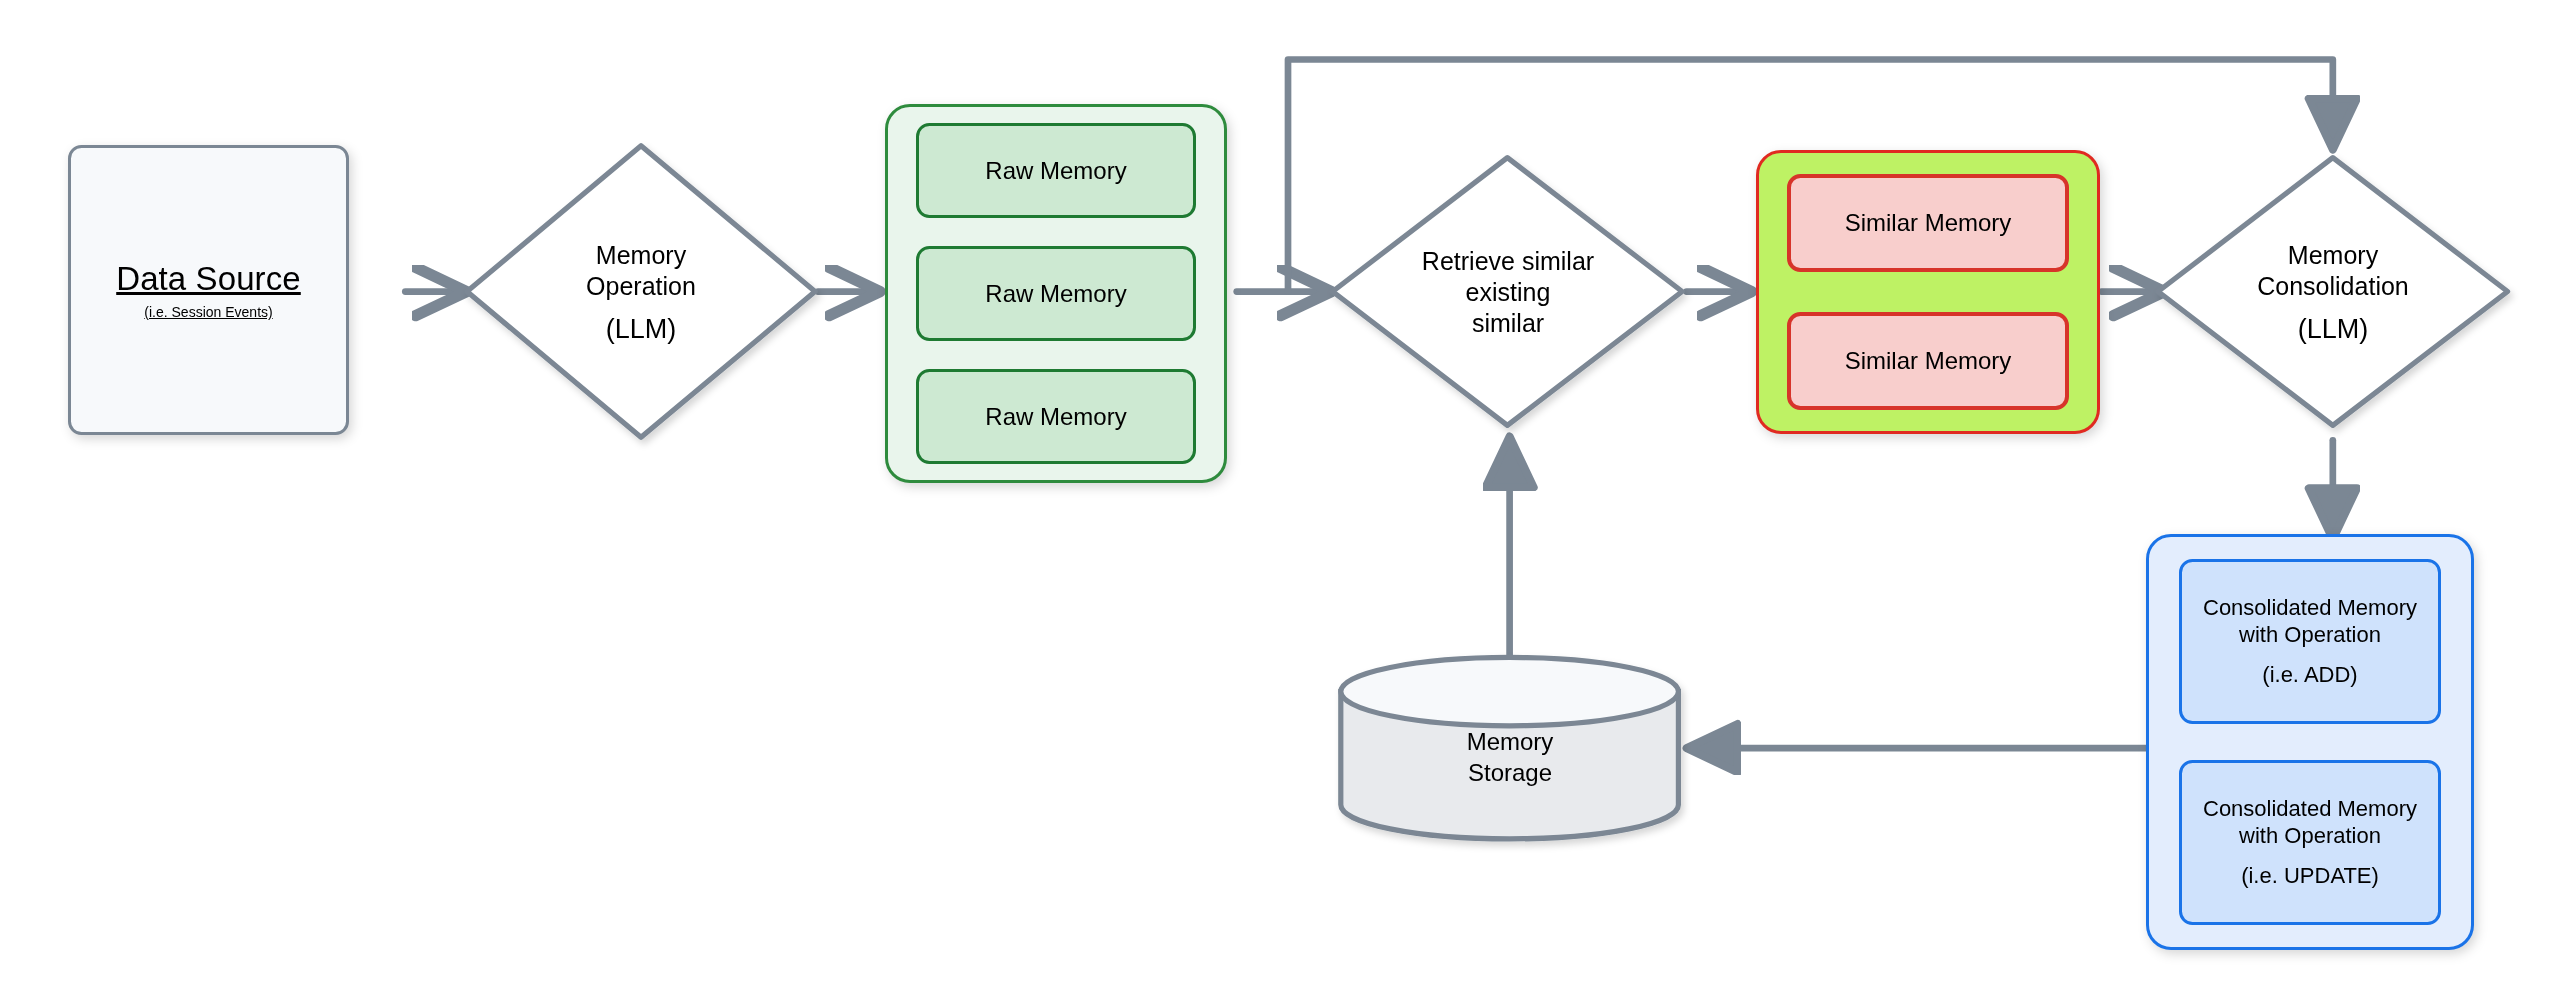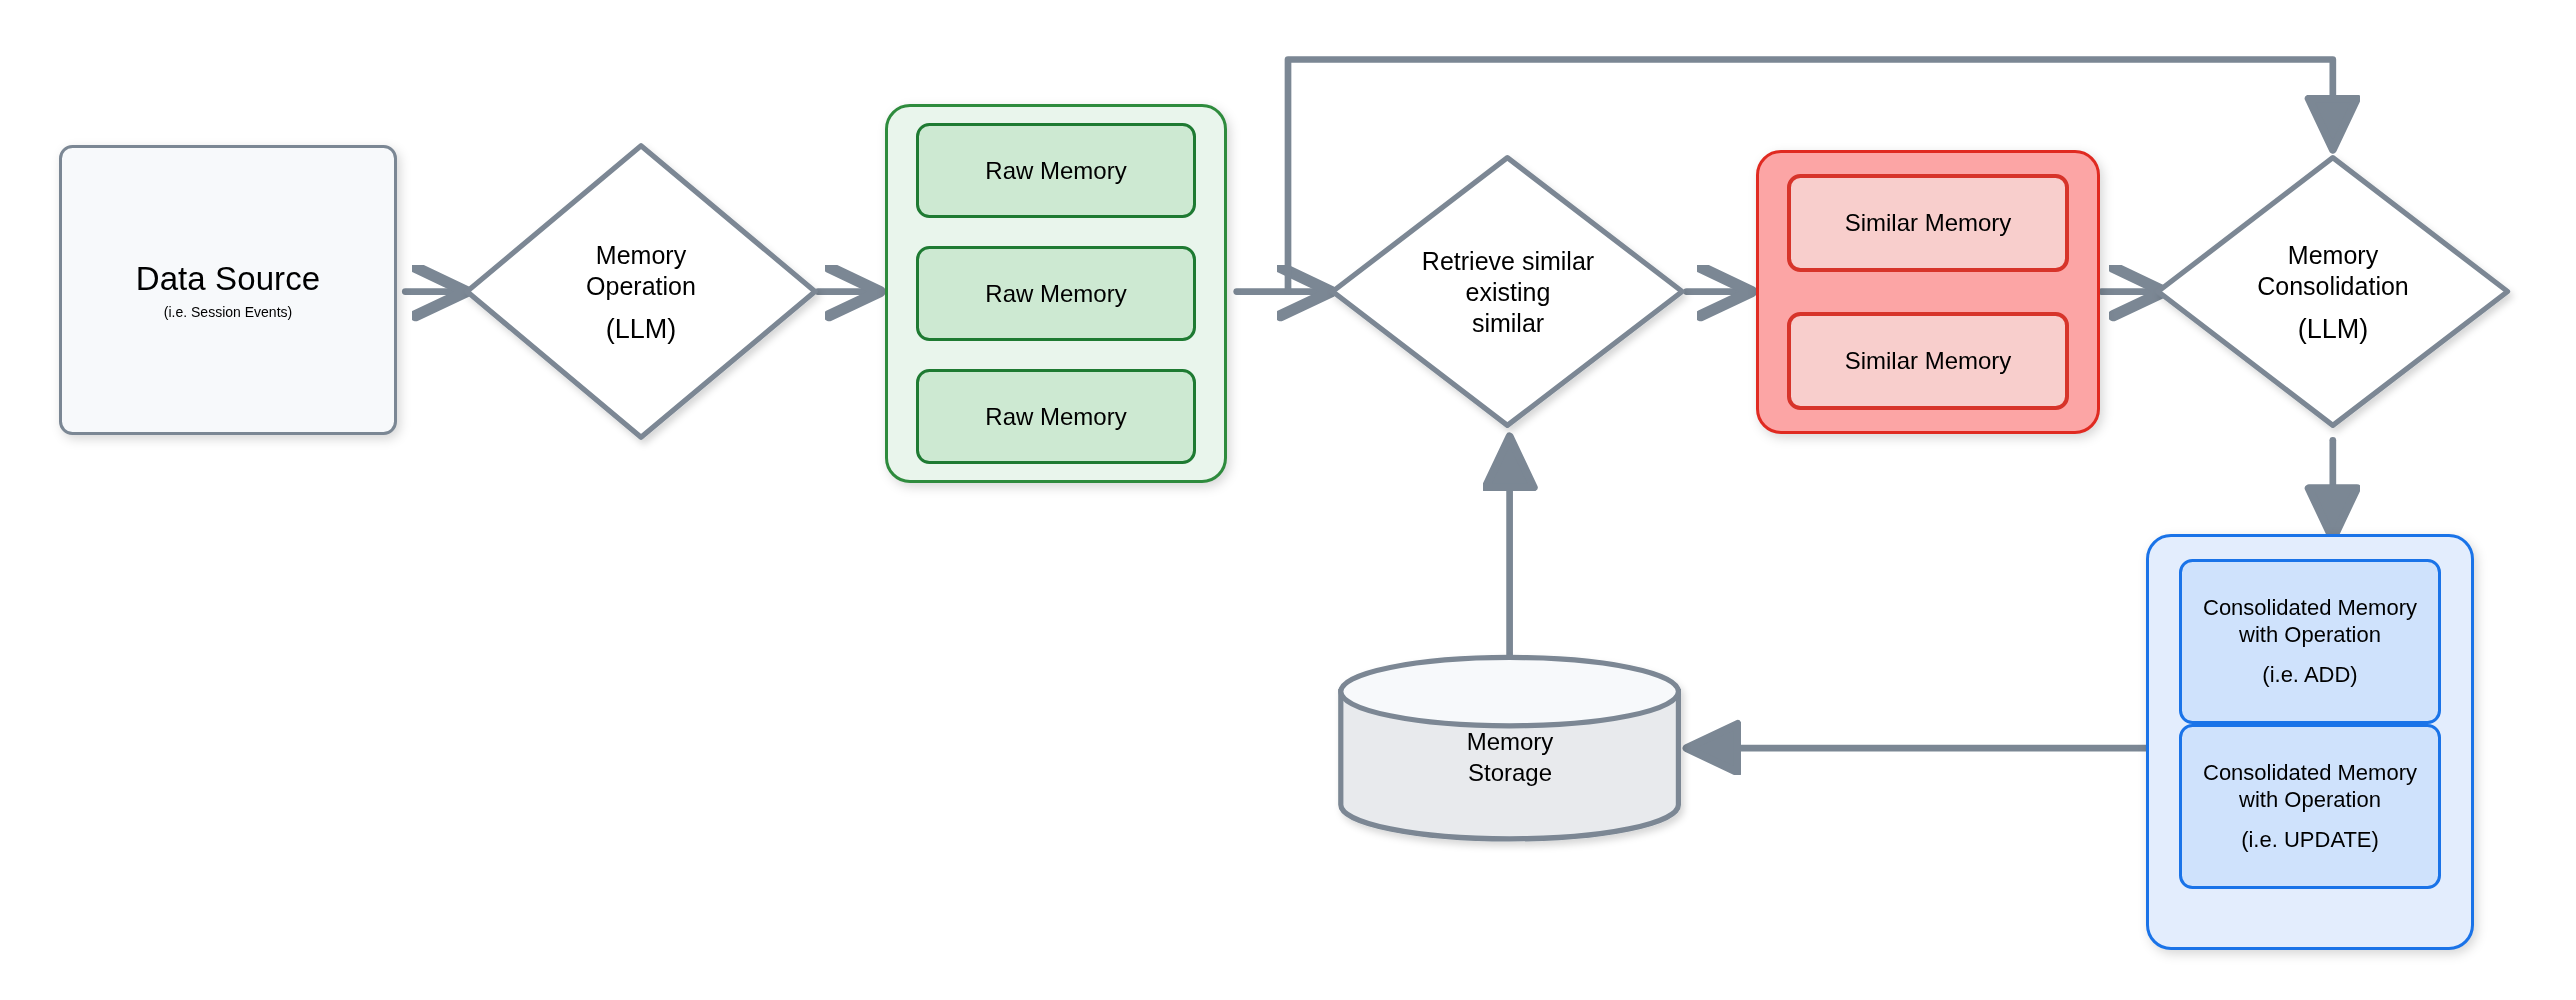--- a/index.html
+++ b/index.html
@@ -16,21 +16,21 @@
 
   .rect-node{border-radius:13.4px;}
   .data-source{background:#f7f9fb;border:3.7px solid #7b8794;}
   .ds-title{font-size:33px;letter-spacing:0.1px;}
   .ds-sub{font-size:14px;margin-top:6px;}
 
   
   .group{position:absolute;box-sizing:border-box;border-radius:25px;
          display:flex;flex-direction:column;align-items:center;}
   .group-green{background:#e9f5ec;border:3px solid #2e8b3d;}
-  .group-red{background:#fca5a5;border:3px solid #e02a21;}
+  .group-red{background:#bef264;border:3px solid #e02a21;}
   .group-blue{background:#e3edfd;border:3px solid #1a73e8;}
 
   .chip{box-sizing:border-box;display:flex;flex-direction:column;
         align-items:center;justify-content:center;text-align:center;
         border-radius:13.4px;color:#000;}
   .chip-green{background:#cde9d2;border:3.7px solid #1e7a32;}
   .chip-red{background:#f8cecc;border:4.5px solid #d7342a;}
   .chip-blue{background:#cfe2fc;border:3.7px solid #1a73e8;}
 
   .chip-label{font-size:24px;line-height:1.22;}
@@ -96,21 +96,21 @@
       <path d="M 2027 212 L 2262 392 L 2027 572 L 1792 392 Z" fill="#ffffff" stroke="#7b8794" stroke-width="7" stroke-linejoin="round"></path>
       <path d="M 3137 212 L 3372 392 L 3137 572 L 2902 392 Z" fill="#ffffff" stroke="#7b8794" stroke-width="7" stroke-linejoin="round"></path>
     </g>
 
     <g filter="url(#softshadow)">
       <path d="M 1803 930 L 1803 1082 A 227 46 0 0 0 2257 1082 L 2257 930 Z" fill="#e8eaed" stroke="#7b8794" stroke-width="7"></path>
       <ellipse cx="2030" cy="930" rx="227" ry="46" fill="#f7f9fb" stroke="#7b8794" stroke-width="7"></ellipse>
     </g>
   </svg>
 
-  <div class="node rect-node data-source shadow" style="left:59px;top:145px;width:338px;height:290px;">
+  <div class="node rect-node data-source shadow" style="left:68px;top:145px;width:281px;height:290px;text-decoration:underline;">
     <div class="ds-title">Data Source</div>
     <div class="ds-sub">(i.e. Session Events)</div>
   </div>
 
   <div class="diamond-wrap" style="left:467px;top:146px;width:348px;height:292px;">
     <div class="diamond-text">
       <div class="dia-title">Memory</div>
       <div class="dia-title">Operation</div>
       <div class="dia-sub">(LLM)</div>
     </div>
@@ -149,21 +149,21 @@
 
   <div class="diamond-wrap" style="left:2158px;top:158px;width:350px;height:268px;">
     <div class="diamond-text">
       <div class="dia-title">Memory</div>
       <div class="dia-title">Consolidation</div>
       <div class="dia-sub">(LLM)</div>
     </div>
   </div>
 
   <div class="group group-blue shadow" style="left:2146px;top:534px;width:328px;height:416px;
-              padding:22px 30px;">
+              justify-content:space-between;padding:22px 30px;">
     <div class="chip chip-blue" style="width:100%;height:165px;">
       <div class="chip-label small">Consolidated Memory</div>
       <div class="chip-label small">with Operation</div>
       <div class="chip-sub">(i.e. ADD)</div>
     </div>
     <div class="chip chip-blue" style="width:100%;height:165px;">
       <div class="chip-label small">Consolidated Memory</div>
       <div class="chip-label small">with Operation</div>
       <div class="chip-sub">(i.e. UPDATE)</div>
     </div>

